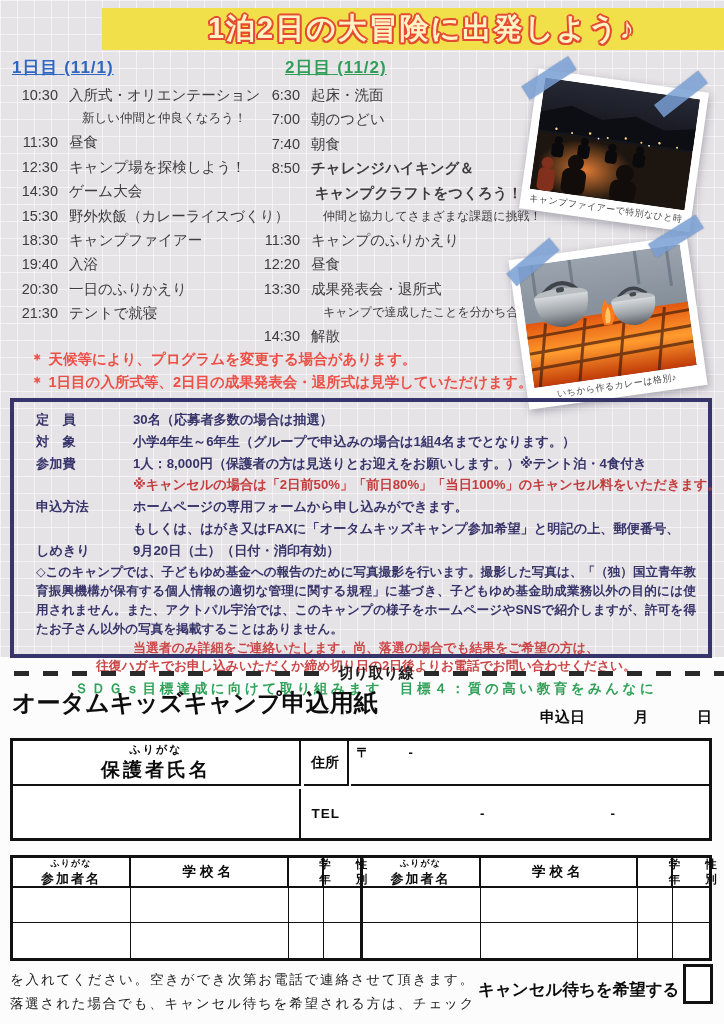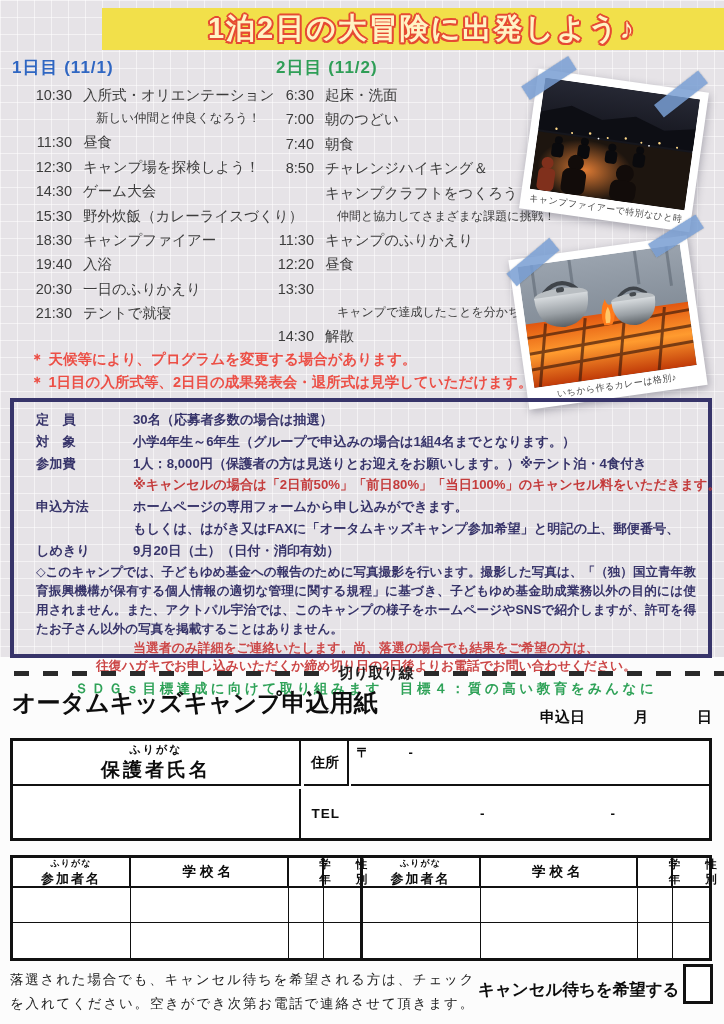--- a/index.html
+++ b/index.html
@@ -16,33 +16,33 @@
   .bottom-white { position:absolute; left:0; top:657px; width:724px; height:367px; background:#fcfcfc; }
 
   
   .title-bar { position:absolute; left:102px; top:8px; width:640px; height:42px;
     background:#f2e04a; display:flex; align-items:center; justify-content:center; }
   .title-text { font-size:29px; font-weight:800; letter-spacing:2px; color:#fff3c4; white-space:nowrap;
     text-shadow:-2px 0 0 #e64a33, 2px 0 0 #e64a33, 0 -2px 0 #e64a33, 0 2px 0 #e64a33,
       -1.5px -1.5px 0 #e64a33, 1.5px -1.5px 0 #e64a33, -1.5px 1.5px 0 #e64a33, 1.5px 1.5px 0 #e64a33; }
 
   
-  .day-header { position:absolute; top:56px; font-size:17px; font-weight:700; letter-spacing:1px; }
+  .day-header { position:absolute; top:56px; font-size:17px; font-weight:700; letter-spacing:1px;text-decoration:underline; }
   #day1h { left:12px;  color:#2f66c2; }
-  #day2h { left:276px; color:#2f9e57;text-align:right; }
-  .sched { position:absolute; top:83px; font-size:14.5px; color:#3c3c3c;margin-left:14px; }
+  #day2h { left:285px; color:#2f9e57;text-align:right; }
+  .sched { position:absolute; top:83px; font-size:14.5px; color:#3c3c3c; }
   #sched1 { left:14px;  width:252px; }
   #sched2 { left:256px; width:270px; }
   .s-row { display:flex; line-height:24.4px; white-space:nowrap; }
   .s-time { width:44px; text-align:right; margin-right:11px; flex:none; }
   .s-note { font-size:12px; line-height:23px; white-space:nowrap; }
   .n1 { padding-left:68px; font-size:12.5px; }
   .n2 { padding-left:67px; }
   .s-cont { padding-left:55px; line-height:24.4px; white-space:nowrap; }
-  .bold { font-weight:400; }
+  .bold { font-weight:700;text-align:center; }
 
   
   .photo { position:absolute; background:#fff; padding:8px 8px 3px; box-shadow:1px 3px 8px rgba(40,40,60,.35); }
   #photo1 { left:528px; top:80px;  width:172px; transform:rotate(8deg); }
   #photo2 { left:518px; top:247px; width:180px; transform:rotate(-8deg); }
   .photo svg { display:block; width:100%; }
   .caption { font-size:9px; text-align:center; color:#4a4a4a; padding:3px 0 2px; letter-spacing:.5px; white-space:nowrap; }
   .tape { position:absolute; width:56px; height:16px; background:rgba(120,158,210,.85);
     box-shadow:0 0 2px rgba(0,0,0,.2); z-index:5; }
   #tape1a { left:521px; top:70px;  transform:rotate(-33deg); }
@@ -192,20 +192,21 @@
     <div class="s-row">
         <span class="s-time">11:30</span>
         <span class="s-act">キャンプのふりかえり</span>
       </div>
     <div class="s-row">
         <span class="s-time">12:20</span>
         <span class="s-act">昼食</span>
       </div>
     <div class="s-row">
         <span class="s-time">13:30</span>
+        <span class="s-act">成果発表会・退所式</span>
       </div>
     <div class="s-note n2">キャンプで達成したことを分かち合おう！</div>
     <div class="s-row">
         <span class="s-time">14:30</span>
         <span class="s-act">解散</span>
       </div>
   </div>
 
   <div class="photo" id="photo1">
     <svg viewBox="0 0 156 112">
@@ -427,18 +428,18 @@
       <div class="pc"></div>
       <div class="pc last"></div>
       <div class="pc bottomless"></div>
       <div class="pc bottomless"></div>
       <div class="pc bottomless"></div>
       <div class="pc last bottomless"></div>
     </div>
   </div>
 
   <div class="waitlist-note">
+    <div>を入れてください。空きができ次第お電話で連絡させて頂きます。</div>
     <div>落選された場合でも、キャンセル待ちを希望される方は、チェック</div>
-    <div>を入れてください。空きができ次第お電話で連絡させて頂きます。</div>
   </div>
   <div class="waitlist-label">キャンセル待ちを希望する</div>
   <div class="waitlist-box"></div>
 </div>
 
 </body></html>

